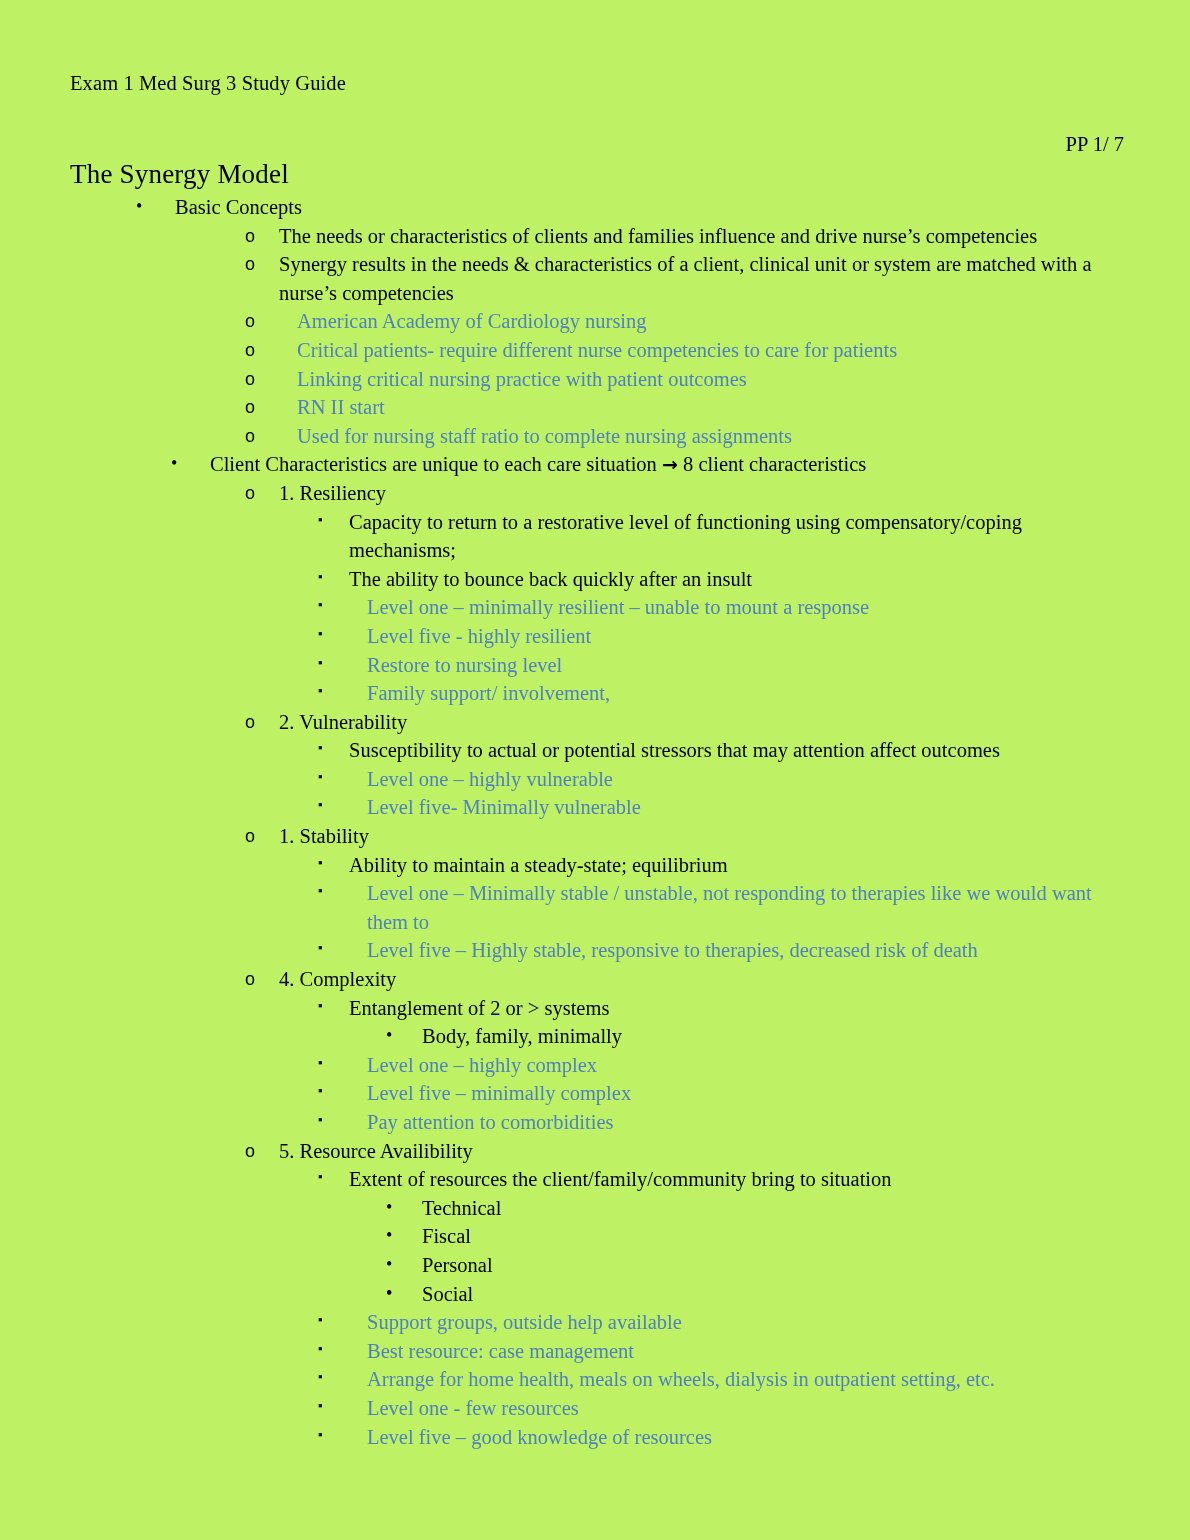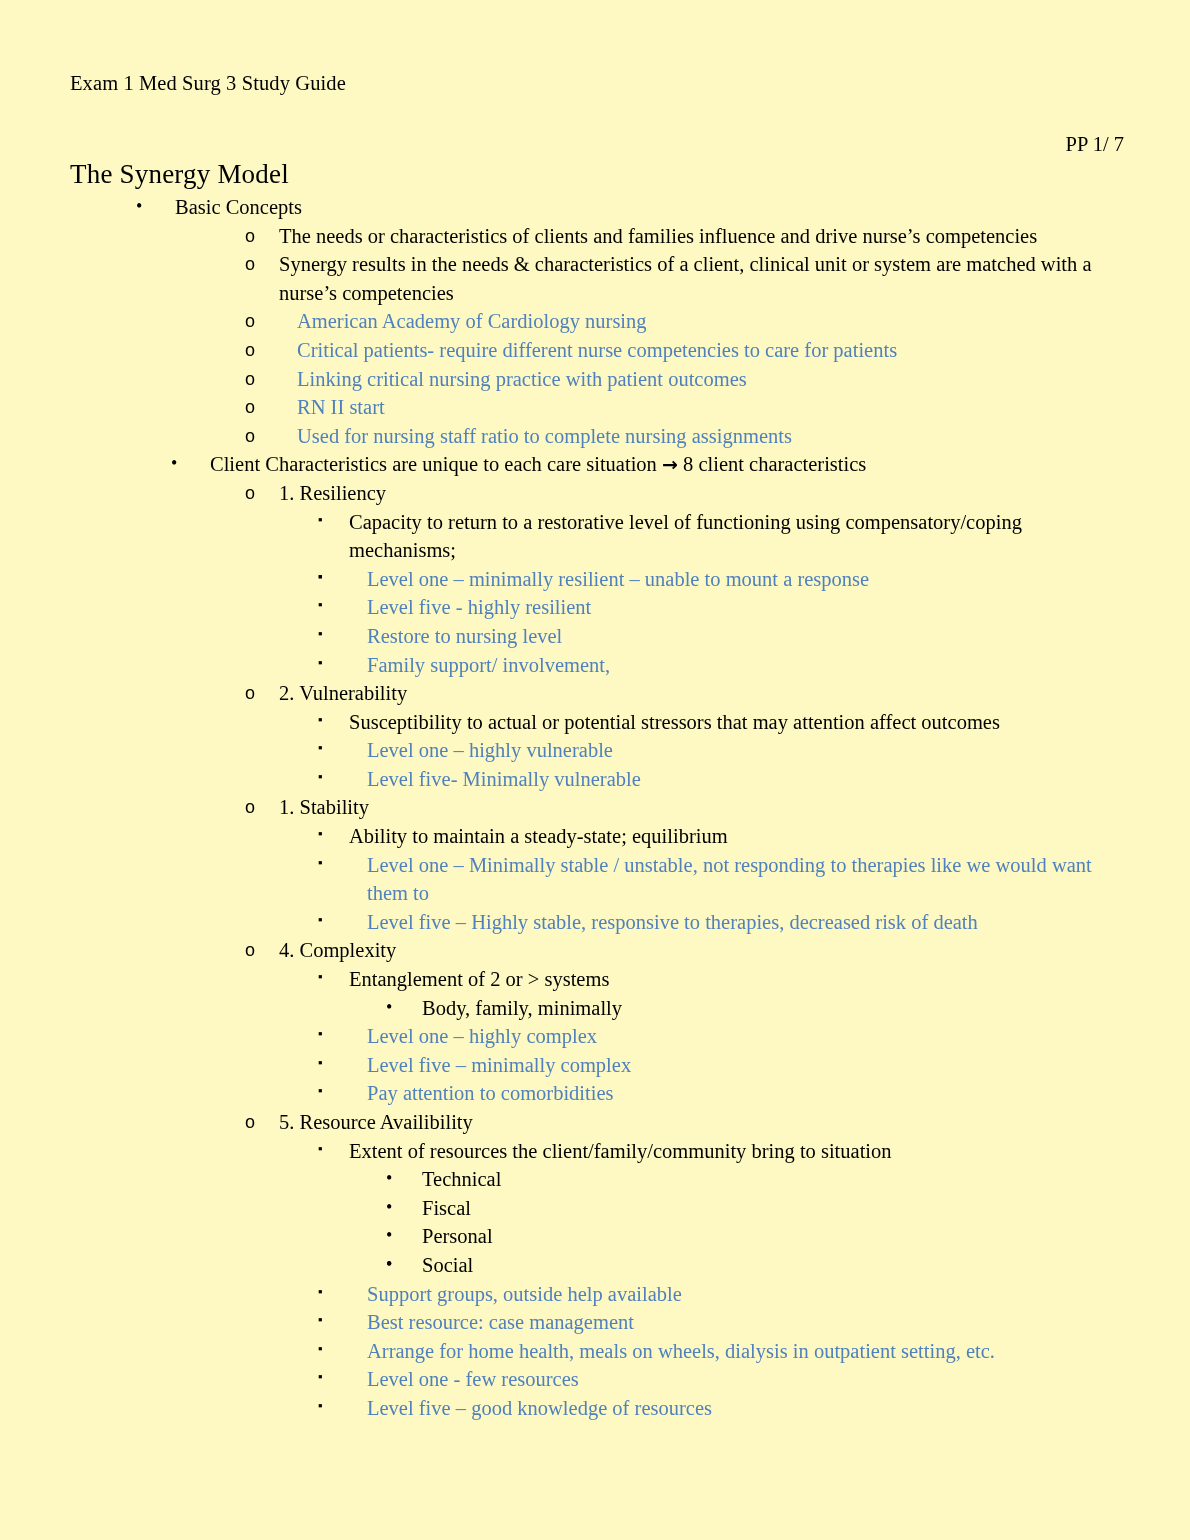--- a/index.html
+++ b/index.html
@@ -14,21 +14,21 @@
     font-family: "Liberation Serif", "DejaVu Serif", serif;
     color: #000000;
     -webkit-font-smoothing: antialiased;
   }
   .page {
     position: relative;
     width: 1190px;
     height: 1540px;
     box-sizing: border-box;
     padding: 70px 66px 0 70px;
-    background: #fef9c3;
+    background: #bef264;
     overflow: hidden;
   }
 
   .doc-header {
     font-size: 20.5px;
     line-height: 26px;
     margin: 0 0 36px 0;
     letter-spacing: 0.1px;
   }
 
@@ -196,20 +196,21 @@
       </li>
       <li class="node lvl3">
         <div class="row">
           <span class="bullet">▪</span>
           <span class="txt">Capacity to return to a restorative level of functioning using compensatory/coping mechanisms;</span>
         </div>
       </li>
       <li class="node lvl3">
         <div class="row">
           <span class="bullet">▪</span>
+          <span class="txt">The ability to bounce back quickly after an insult</span>
         </div>
       </li>
       <li class="node lvl3">
         <div class="row">
           <span class="bullet">▪</span>
           <span class="txt blue">Level one – minimally resilient – unable to mount a response</span>
         </div>
       </li>
       <li class="node lvl3">
         <div class="row">

